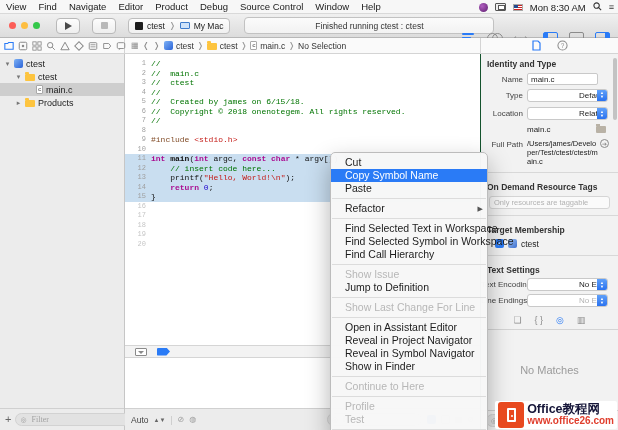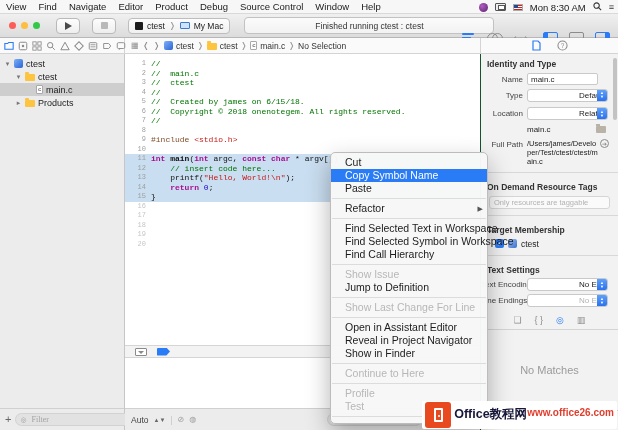--- a/index.html
+++ b/index.html
@@ -168,21 +168,21 @@
   .menu-item.hl{background:var(--accent);color:#fff;}
   .menu-item.dis{color:#b7b7b7;}
   .menu-sep{height:1px;background:#dcdcdc;margin:3px 1px;}
 
   
   .watermark{position:absolute;right:1px;bottom:1px;z-index:200;display:flex;align-items:center;gap:3px;
     background:#fff;padding:1px 3px;border-radius:2px;}
   .wm-logo{width:26px;height:26px;background:#e8491f;border-radius:3px;display:flex;align-items:center;justify-content:center;}
   .wm-door{width:9px;height:14px;border:2px solid #fff;border-radius:1px;position:relative;}
   .wm-door::after{content:'';position:absolute;right:1px;top:5px;width:2px;height:2px;background:#fff;border-radius:50%;}
-  .wm-text{display:flex;line-height:1.05;}
+  .wm-text{display:flex;flex-direction:column;line-height:1.05;}
   .wm-title{font-size:12.5px;font-weight:bold;color:#17173a;white-space:nowrap;}
   .wm-url{font-size:10px;font-weight:bold;color:#e03e2d;white-space:nowrap;}
 </style>
 </head>
 <body>
 
 <div class="screen">
 
   <div class="menubar">
     <div id="menubar-items" style="display:flex;">
@@ -571,20 +571,23 @@
         <span class="lbl">Show Last Change For Line</span>
       </div>
       <div class="menu-sep"></div>
       <div class="menu-item">
         <span class="lbl">Open in Assistant Editor</span>
       </div>
       <div class="menu-item">
         <span class="lbl">Reveal in Project Navigator</span>
       </div>
       <div class="menu-item">
+        <span class="lbl">Reveal in Symbol Navigator</span>
+      </div>
+      <div class="menu-item">
         <span class="lbl">Show in Finder</span>
       </div>
       <div class="menu-sep"></div>
       <div class="menu-item dis">
         <span class="lbl">Continue to Here</span>
       </div>
       <div class="menu-sep"></div>
       <div class="menu-item dis">
         <span class="lbl">Profile</span>
       </div>

